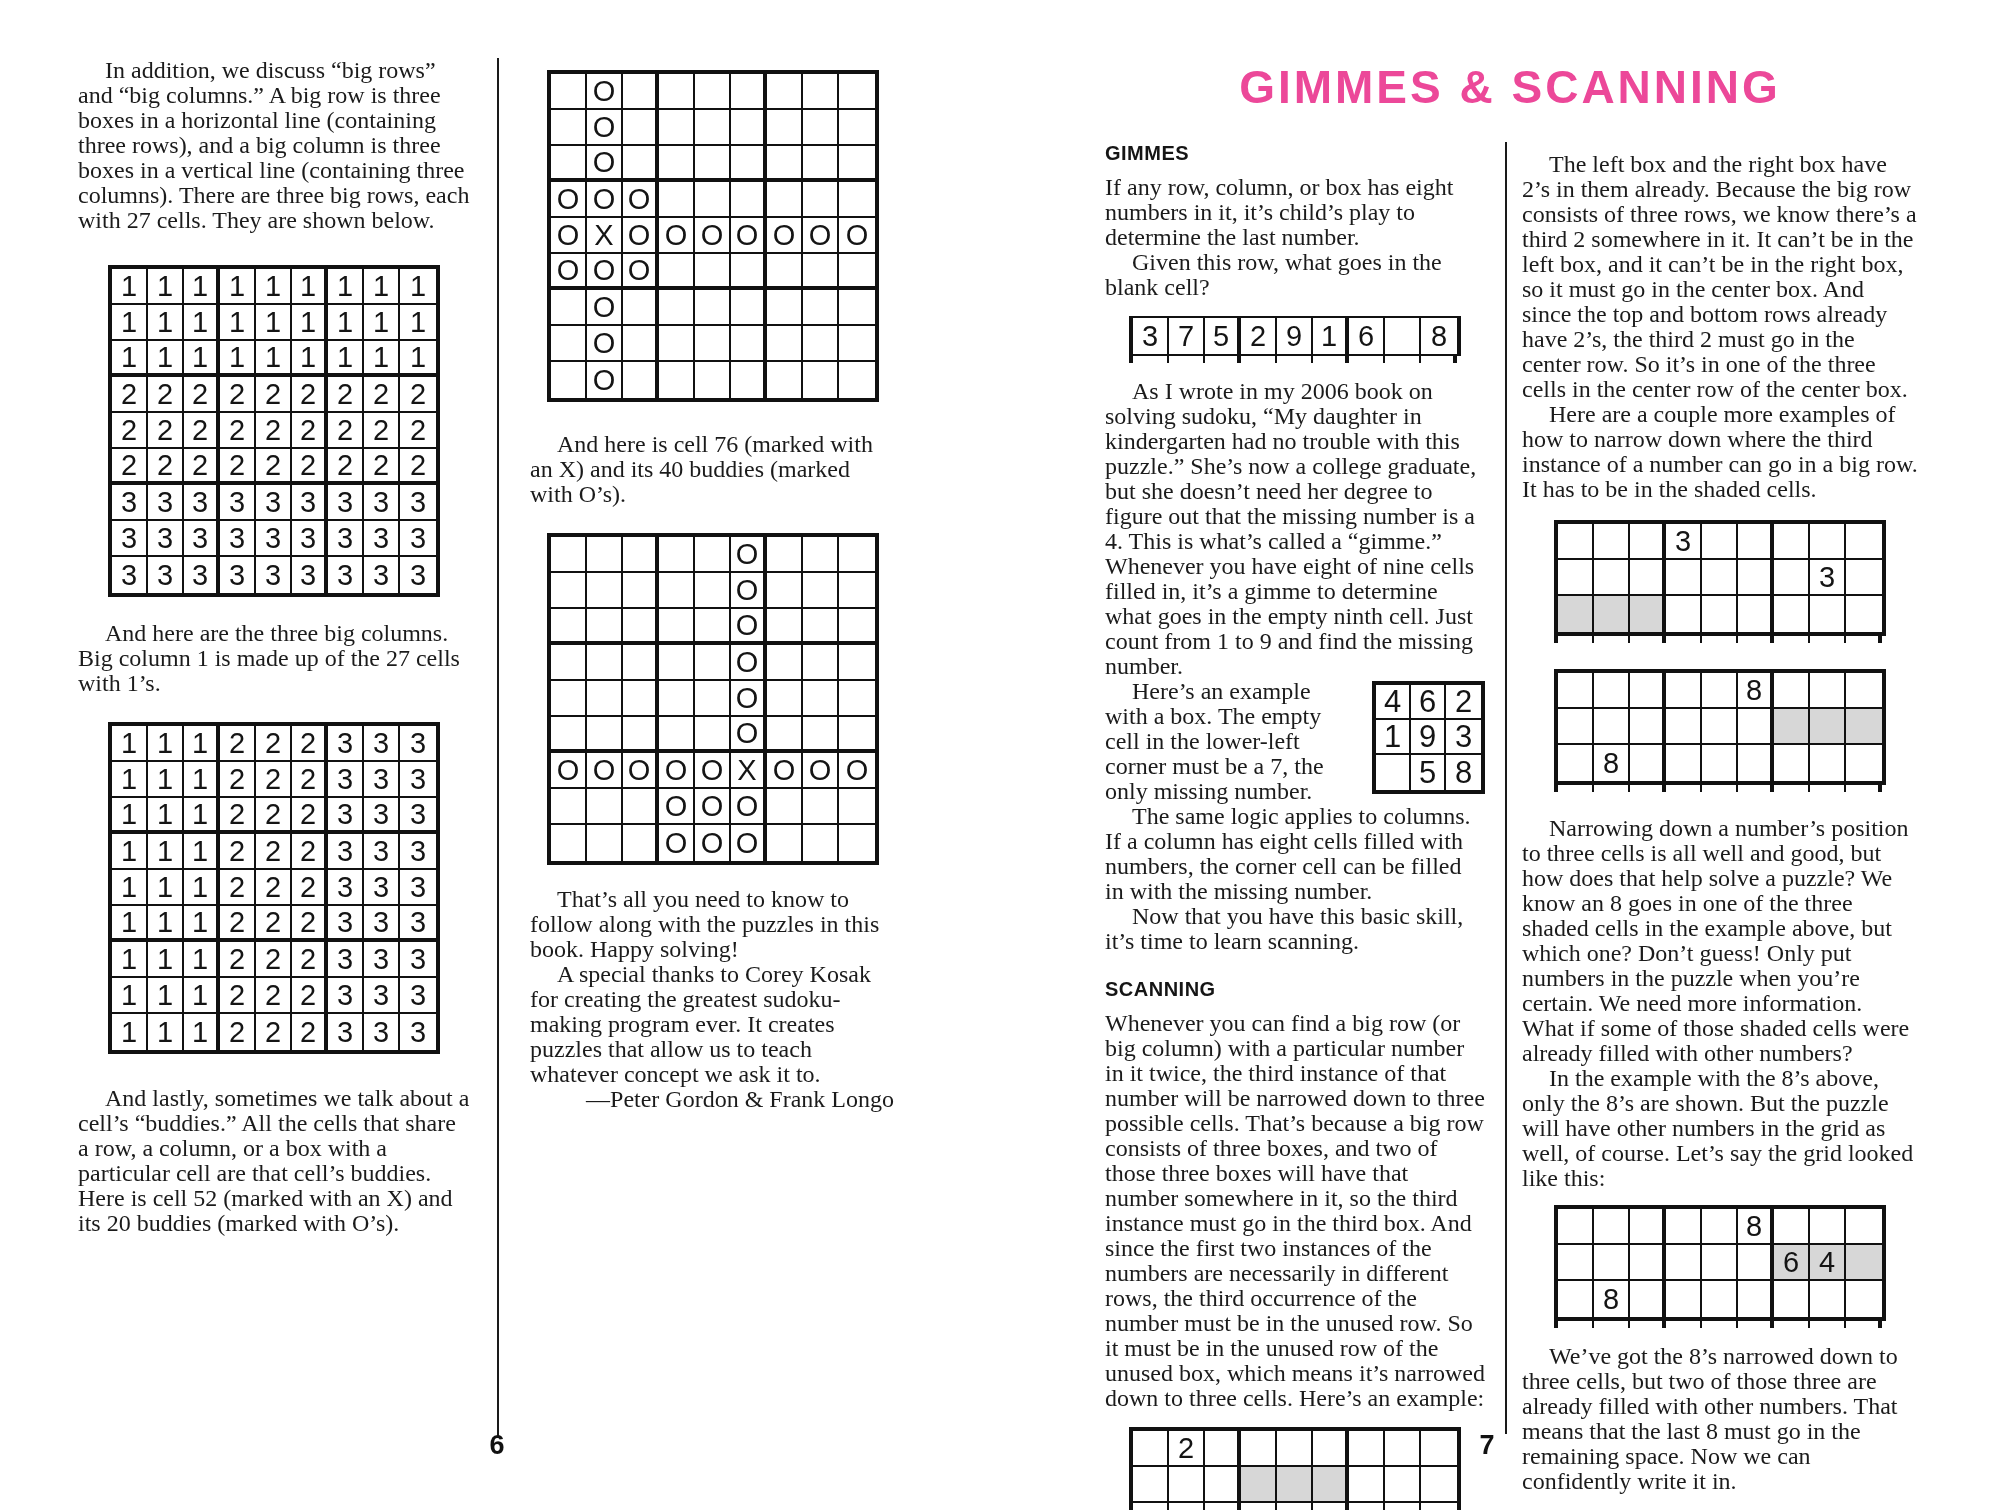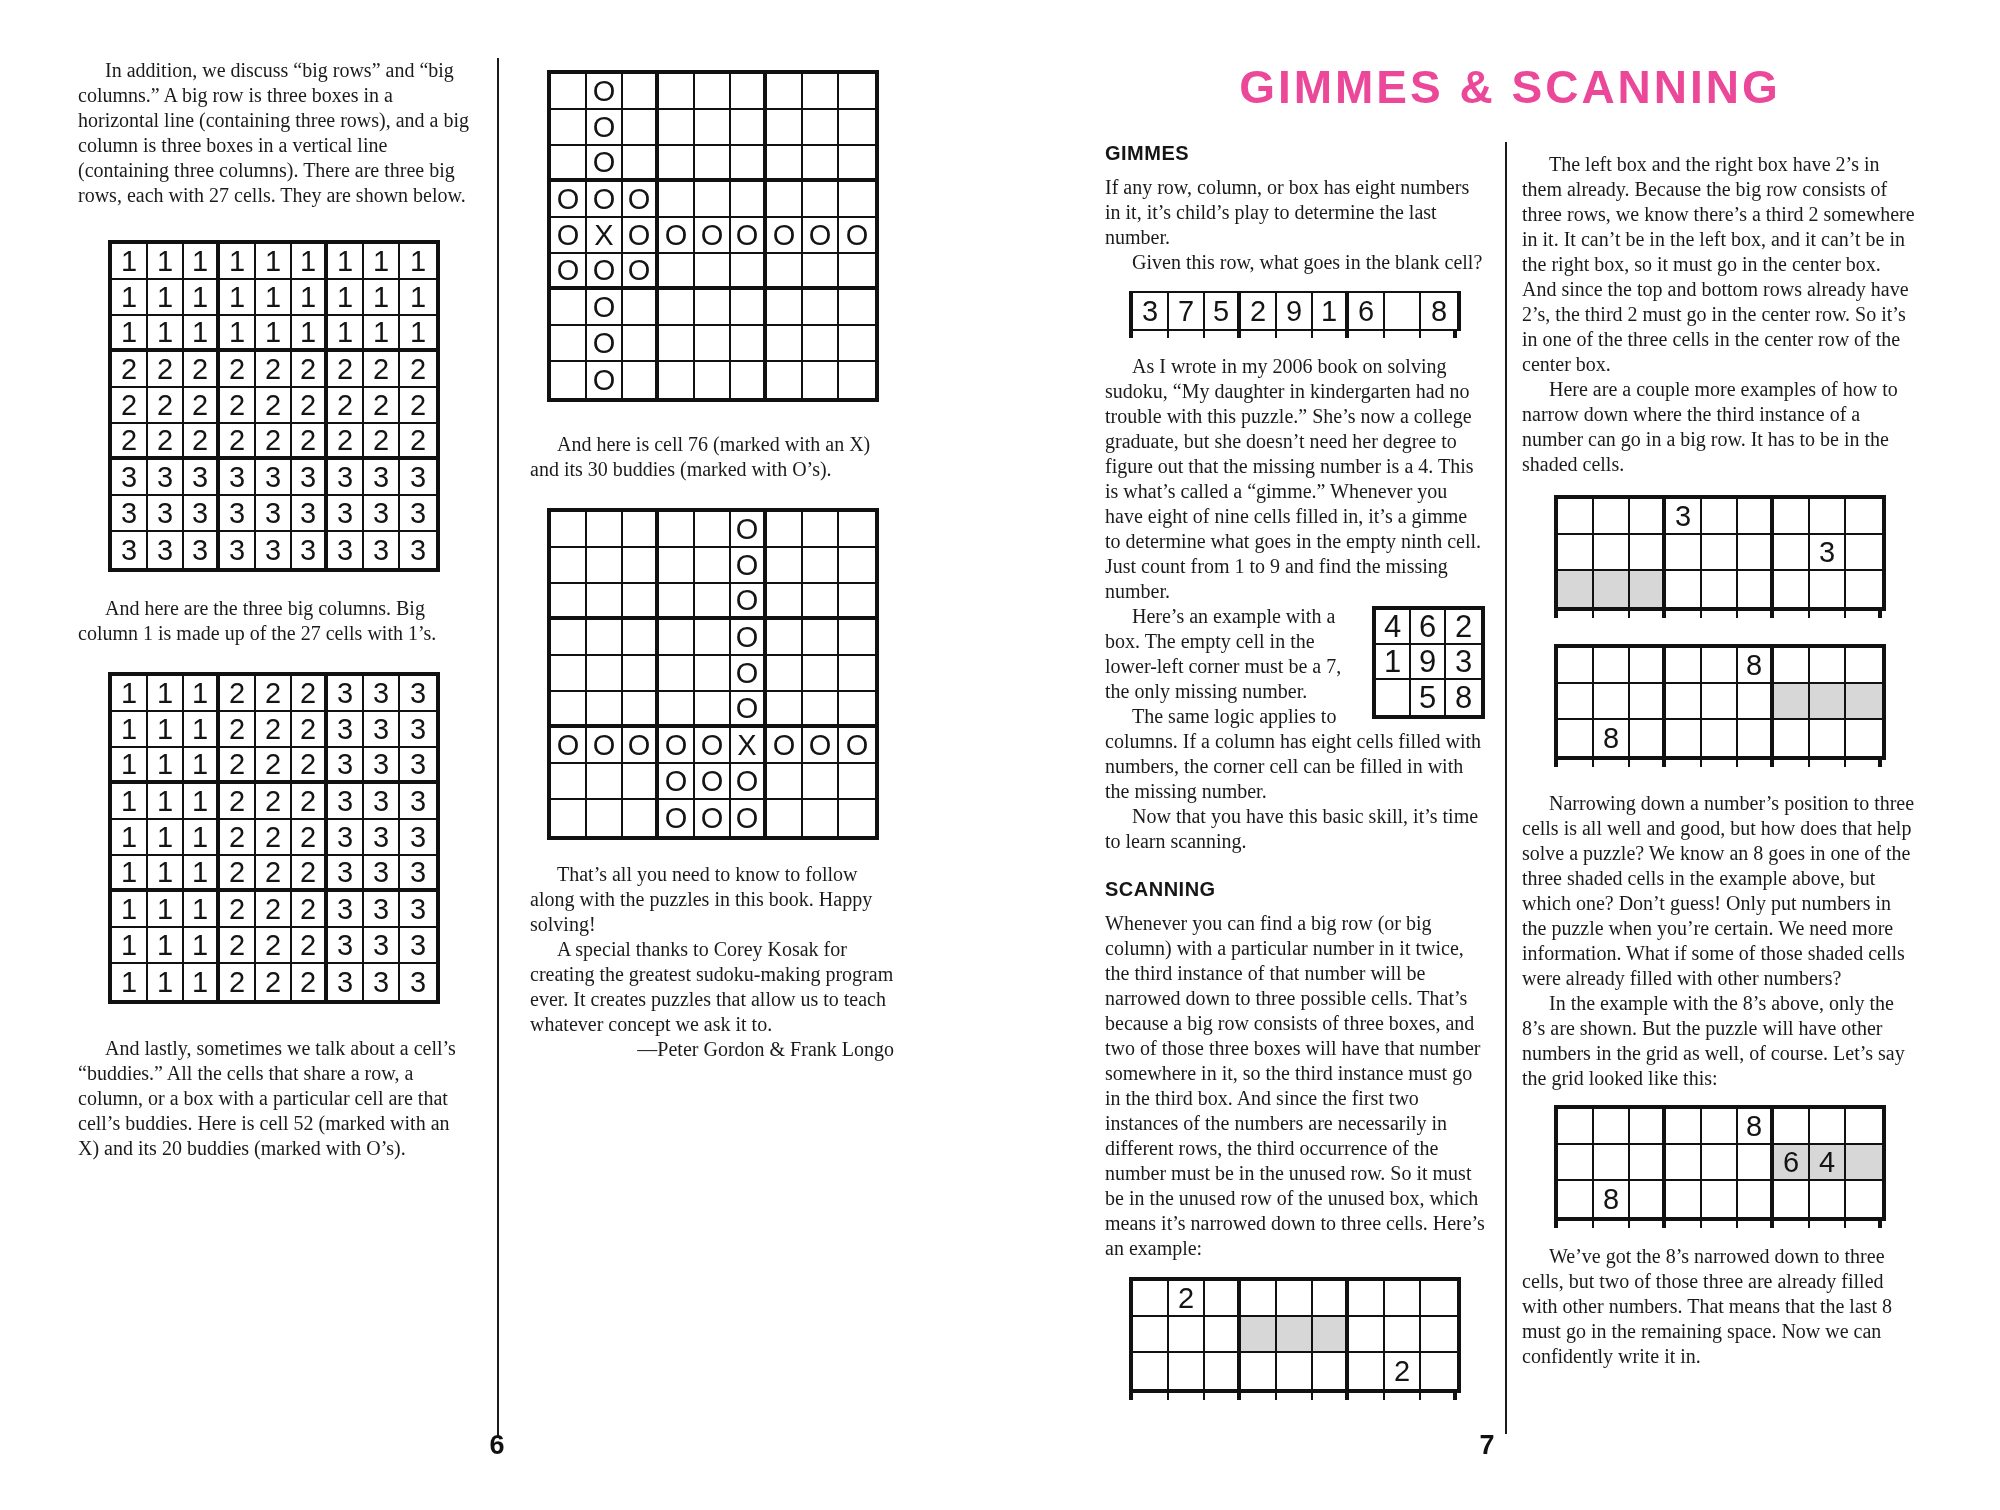--- a/index.html
+++ b/index.html
@@ -1,20 +1,20 @@
 <!DOCTYPE html>
 <html style="--ink: #111111; --shade: #d7d7d7;"><head>
 <meta charset="utf-8">
 <style>
   html,body{margin:0;padding:0;background:#ffffff;}
   #canvas{position:relative;width:2000px;height:1510px;background:#ffffff;overflow:hidden;
           font-family:"Liberation Serif",serif;color:#1b1b1b;}
   
   .col{position:absolute;}
-  .para{margin:0;font-size:20px;line-height:25px;text-align:left;}
+  .para{margin:0;font-size:24px;line-height:25px;text-align:left;}
   .ind{text-indent:27px;}
   .sig{text-align:right;padding-right:2px;}
   .sec-head{font-family:"Liberation Sans",sans-serif;font-weight:900;font-size:20px;
             letter-spacing:0.5px;margin:0 0 10px 0;color:#151515;}
   .page-title{position:absolute;left:1100px;top:60px;width:820px;text-align:center;
               font-family:"Liberation Sans",sans-serif;font-weight:900;font-size:46px;
               letter-spacing:3px;color:#ec4899;}
   .page-num{position:absolute;width:90px;text-align:center;
             font-family:"Liberation Sans",sans-serif;font-weight:700;font-size:27px;color:#111;}
   .vrule{position:absolute;width:2px;background:#1a1a1a;}
@@ -308,21 +308,21 @@
             <div class="cell br thickr"></div>
             <div class="cell br"></div>
             <div class="cell br"></div>
             <div class="cell br thickr"></div>
             <div class="cell br"></div>
             <div class="cell br"></div>
             <div class="cell"></div>
           </div>
         </span>
     </div>
-    <p class="para ind" style="margin-top:30px;">And here is cell 76 (marked with an X) and its 30 buddies (marked with O’s).</p>
+    <p class="para ind" style="margin-top:30px;">And here is cell 76 (marked with an X) and its 40 buddies (marked with O’s).</p>
     <div class="grid-wrap" style="margin-top:26px;">
       <span class="gridbox">
           <div class="grid g36" style="grid-template-columns: repeat(9, var(--cell));">
             <div class="cell br bb"></div>
             <div class="cell br bb"></div>
             <div class="cell br thickr bb"></div>
             <div class="cell br bb"></div>
             <div class="cell br bb"></div>
             <div class="cell br thickr bb">O</div>
             <div class="cell br bb"></div>

